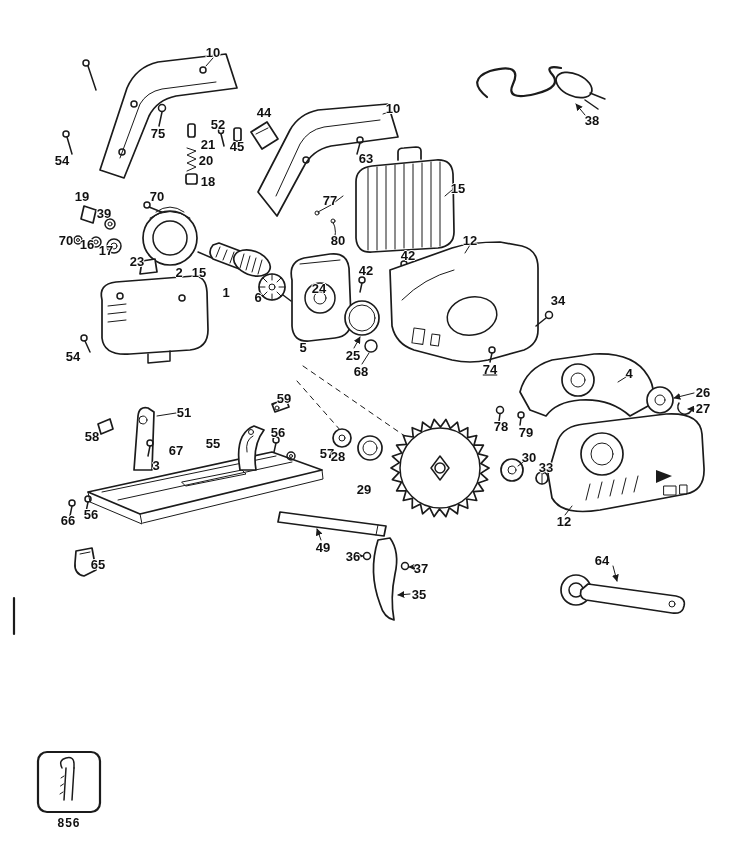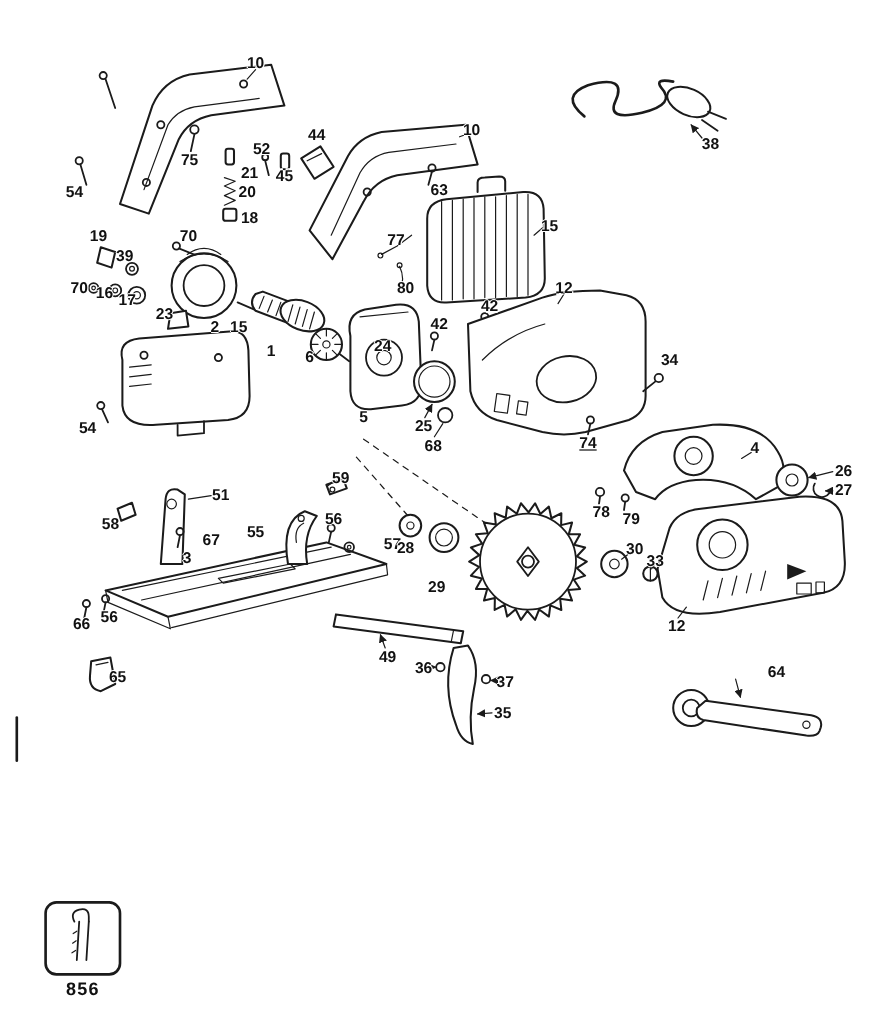--- a/index.html
+++ b/index.html
@@ -16,21 +16,21 @@
   .dash{stroke-dasharray:5 5;}
   .fillb{fill:#1b1b1b;stroke:none;}
   #callouts{position:absolute;inset:0;pointer-events:none;}
   .callout{
     position:absolute;transform:translate(-50%,-50%);
     font-size:13px;font-weight:bold;color:#111;white-space:nowrap;
     text-shadow:-1px 0 #fff,1px 0 #fff,0 -1px #fff,0 1px #fff;
   }
   .figcode{
     position:absolute;left:38px;top:816px;width:62px;text-align:center;
-    font-size:15px;font-weight:bold;color:#111;letter-spacing:1px;
+    font-size:12px;font-weight:bold;color:#111;letter-spacing:1px;
   }
 </style>
 </head>
 <body>
 
 <div class="stage">
 
 <svg class="art" viewBox="0 0 730 854">
   <defs>
     <marker id="arr" viewBox="0 0 10 10" refX="9" refY="5" markerWidth="7" markerHeight="7" orient="auto-start-reverse">
@@ -364,18 +364,18 @@
       <span class="callout" style="left: 529px; top: 457px;">30</span>
       <span class="callout" style="left: 546px; top: 467px;">33</span>
       <span class="callout" style="left: 564px; top: 521px;">12</span>
       <span class="callout" style="left: 68px; top: 520px;">66</span>
       <span class="callout" style="left: 91px; top: 514px;">56</span>
       <span class="callout" style="left: 98px; top: 564px;">65</span>
       <span class="callout" style="left: 323px; top: 547px;">49</span>
       <span class="callout" style="left: 353px; top: 556px; text-align: center;">36</span>
       <span class="callout" style="left: 421px; top: 568px;">37</span>
       <span class="callout" style="left: 419px; top: 594px;">35</span>
-      <span class="callout" style="left: 647px; top: 560px;">64</span>
+      <span class="callout" style="left: 602px; top: 560px;">64</span>
     </div>
 
 <div class="figcode">856</div>
 
 </div>
 
 </body></html>

